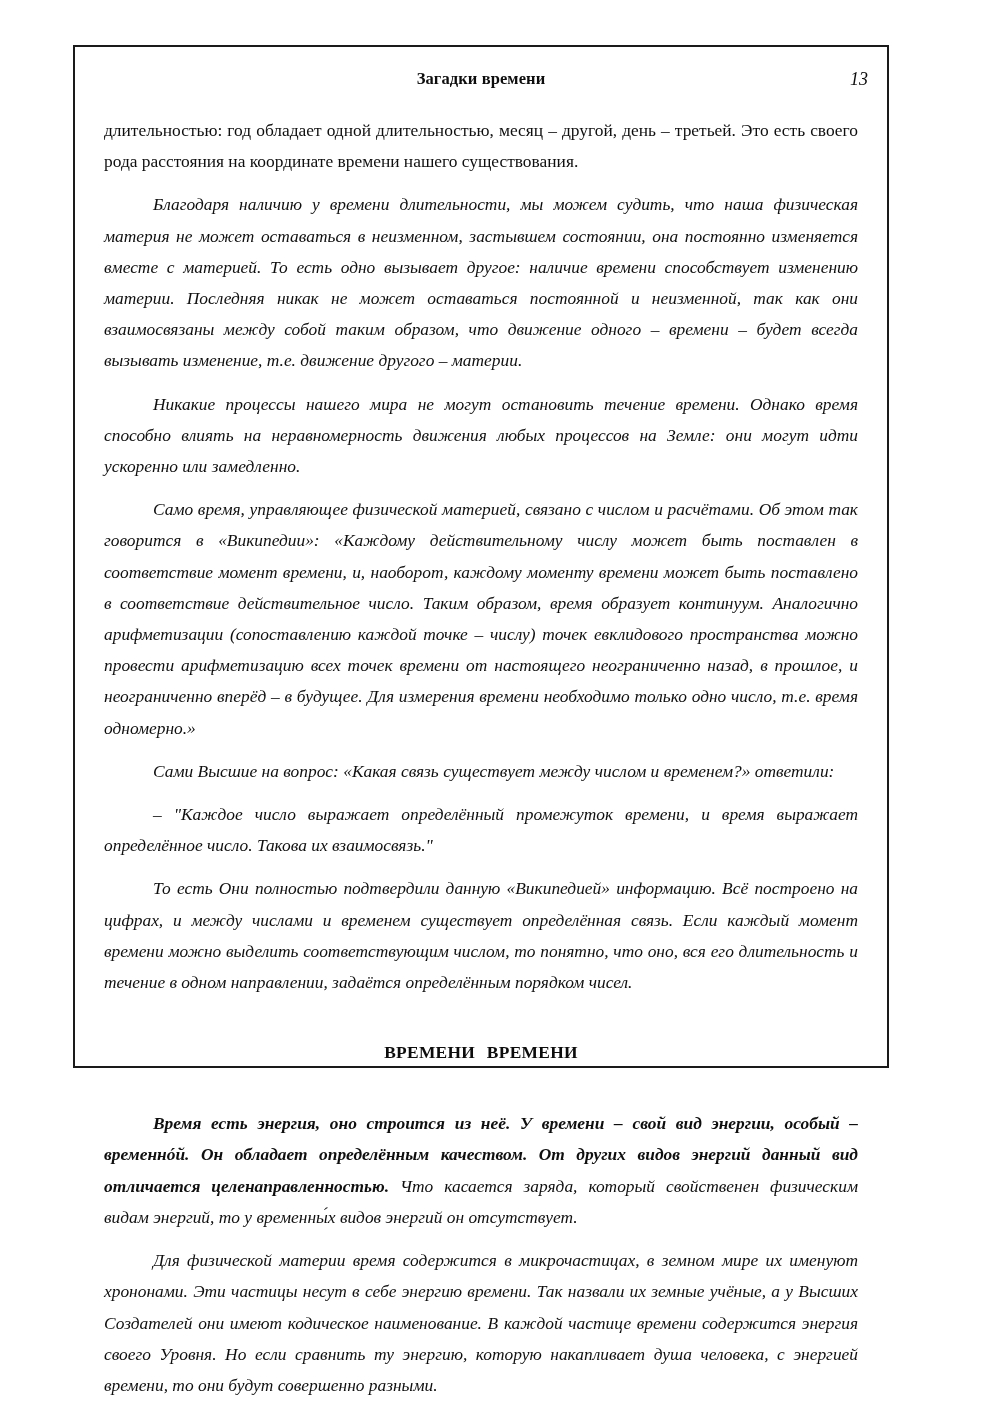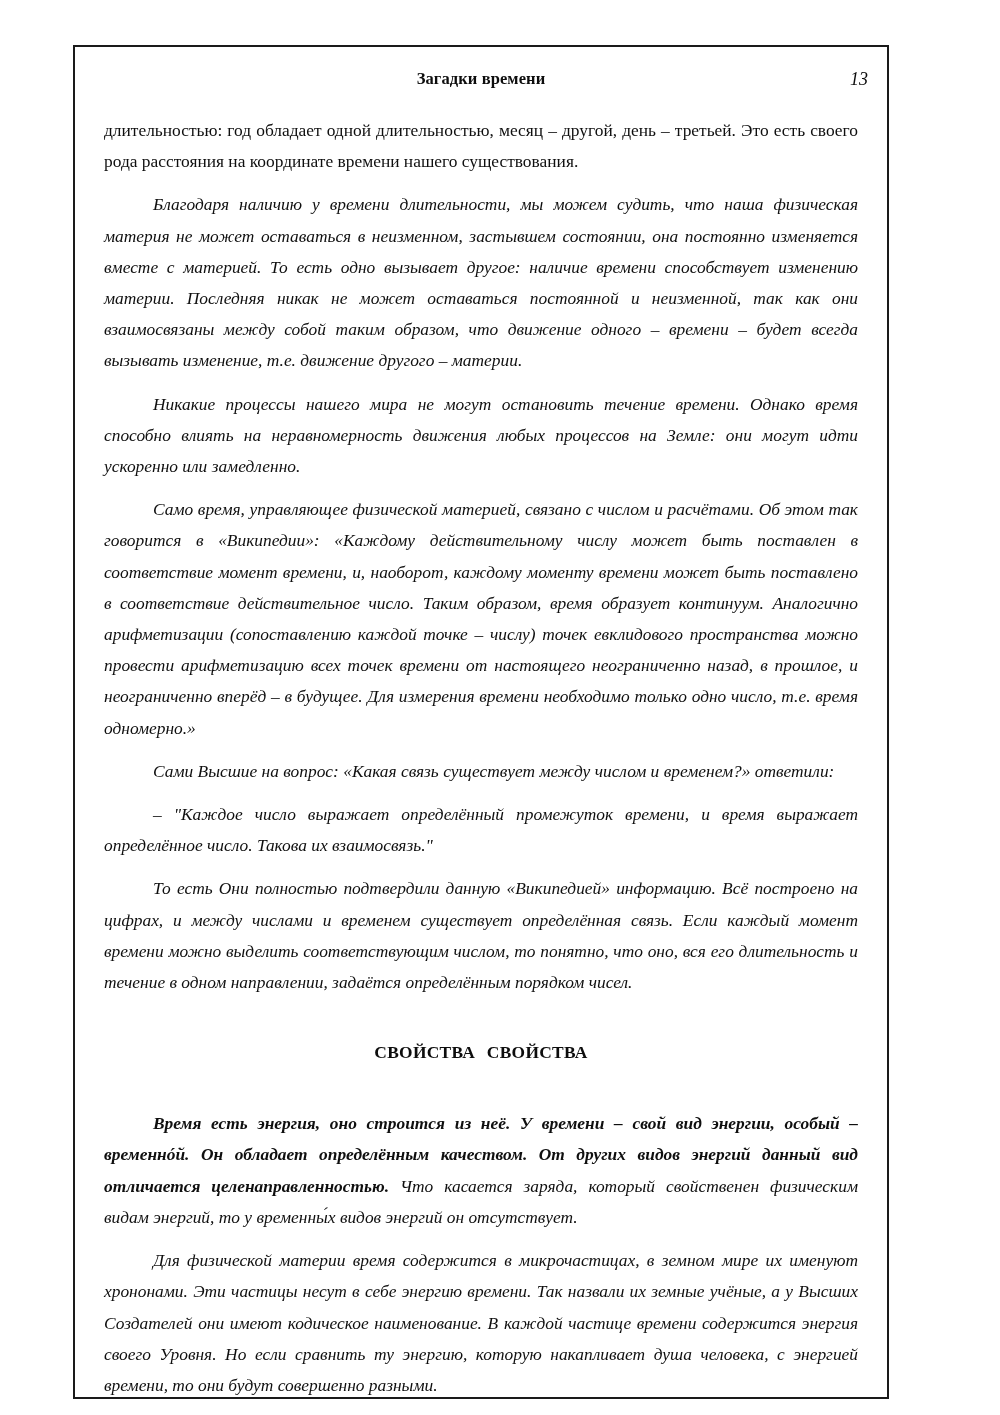--- a/index.html
+++ b/index.html
@@ -13,21 +13,21 @@
     font-family: "Liberation Serif", "DejaVu Serif", serif;
     color: #101010;
     overflow: hidden;
   }
 
   .page-sheet {
     position: absolute;
     left: 73px;
     top: 45px;
     width: 816px;
-    height: 1354px;
+    height: 1023px;
     background: #ffffff;
     border: 2px solid #1a1a1a;
     box-sizing: border-box;
   }
 
   .page-inner {
     position: absolute;
     left: 16px;
     right: 16px;
     top: 0;
@@ -120,21 +120,21 @@
 
       <p class="para indent">Само время, управляющее физической материей, связано с числом и расчётами. Об этом так говорится в «Википедии»: «Каждому действительному числу может быть поставлен в соответствие момент времени, и, наоборот, каждому моменту времени может быть поставлено в соответствие действительное число. Таким образом, время образует континуум. Аналогично арифметизации (сопоставлению каждой точке – числу) точек евклидового пространства можно провести арифметизацию всех точек времени от настоящего неограниченно назад, в прошлое, и неограниченно вперёд – в будущее. Для измерения времени необходимо только одно число, т.е. время одномерно.»</p>
 
 
       <p class="para indent">Сами Высшие на вопрос: «Какая связь существует между числом и временем?» ответили:</p>
 
       <p class="para indent">– "Каждое число выражает определённый промежуток времени, и время выражает определённое число. Такова их взаимосвязь."</p>
 
       <p class="para indent">То есть Они полностью подтвердили данную «Википедией» информацию. Всё построено на цифрах, и между числами и временем существует определённая связь. Если каждый момент времени можно выделить соответствующим числом, то понятно, что оно, вся его длительность и течение в одном направлении, задаётся определённым порядком чисел.</p>
 
-      <h2 class="section-heading">СВОЙСТВА СВОЙСТВА</h2>
+      <h2 class="section-heading">ВРЕМЕНИ ВРЕМЕНИ</h2>
 
       <p class="para indent bold"><span>Время есть энергия, оно строится из неё. У времени – свой вид энергии, особый – временнóй. Он обладает определённым качеством. От других видов энергий данный вид отличается целенаправленностью.</span><span class="normalrun"> Что касается заряда, который свойственен физическим видам энергий, то у временны́х видов энергий он отсутствует.</span></p>
 
       <p class="para indent">Для физической материи время содержится в микрочастицах, в земном мире их именуют хрононами. Эти частицы несут в себе энергию времени. Так назвали их земные учёные, а у Высших Создателей они имеют кодическое наименование. В каждой частице времени содержится энергия своего Уровня. Но если сравнить ту энергию, которую накапливает душа человека, с энергией времени, то они будут совершенно разными.</p>
 
       <p class="para indent">Время – это четвёртая координата пространства. Но что будет, если её убрать, что произойдёт с пространством? В таком случае время останется в настоящем моменте, никуда не</p>
 
     </div>
   </div>
 </div>

